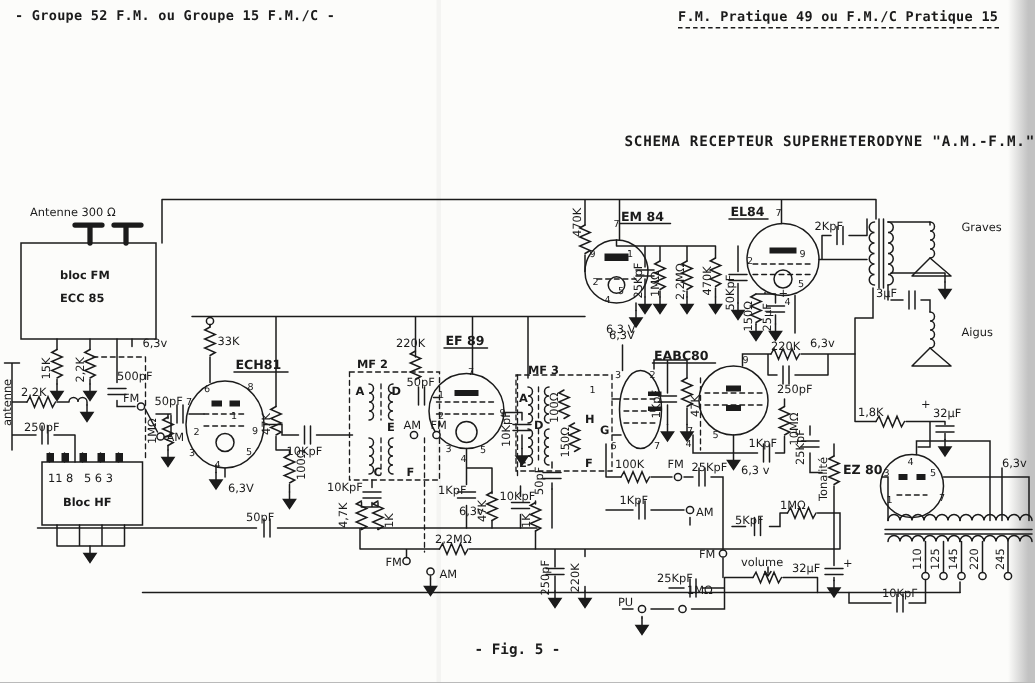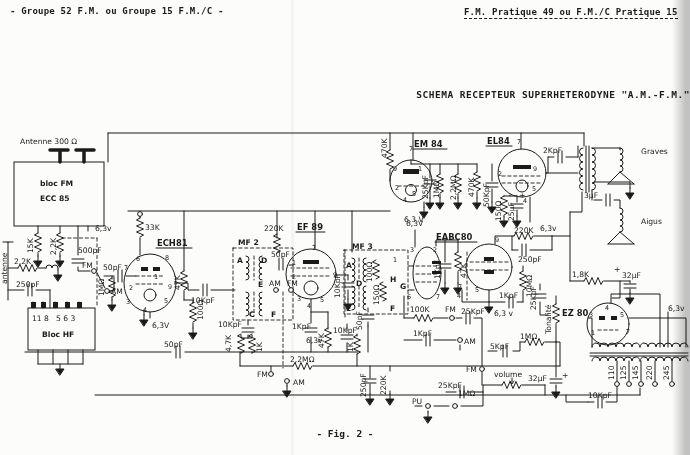--- a/index.html
+++ b/index.html
@@ -4,21 +4,21 @@
 <style>
   html,body{margin:0;padding:0;background:#888;}
   .page{position:relative;width:690px;height:455px;background:#fcfcfa;overflow:hidden;
         font-family:"DejaVu Sans",sans-serif;color:#1b1b1b;}
   .scan-strip{position:absolute;top:0;right:0;width:18px;height:455px;
         background:linear-gradient(to right, rgba(190,190,190,0), #c2c2c2 75%);}
   .scan-fold{position:absolute;top:0;left:291px;width:3px;height:455px;background:rgba(120,120,120,0.06);}
   .hdr{position:absolute;font-family:"DejaVu Sans Mono",monospace;font-size:9px;font-weight:bold;
         letter-spacing:0.2px;white-space:nowrap;}
   .hdr-left{left:10px;top:6px;}
-  .hdr-right{left:452px;top:7px;border-bottom:1.5px dashed #1b1b1b;padding-bottom:1px;margin-left:12px;}
+  .hdr-right{left:452px;top:7px;border-bottom:1.5px dashed #1b1b1b;padding-bottom:1px;}
   .title{position:absolute;left:0;right:0;top:89px;text-align:right;
         font-family:"DejaVu Sans Mono",monospace;font-size:9.5px;font-weight:bold;letter-spacing:0.5px;}
   .caption{position:absolute;left:0;right:0;top:428px;text-align:center;
         font-family:"DejaVu Sans Mono",monospace;font-size:9.5px;font-weight:bold;}
   svg{position:absolute;left:0;top:0;}
   svg *{stroke-linecap:round;}
   .w{stroke:#1b1b1b;stroke-width:1;fill:none;}
   .d{stroke:#1b1b1b;stroke-width:0.9;fill:none;stroke-dasharray:3.2,2.6;}
   .sym{stroke:#1b1b1b;stroke-width:1;fill:none;}
   .fill{fill:#1b1b1b;stroke:none;}
@@ -30,21 +30,21 @@
 </style>
 </head>
 <body>
 
 <div class="page">
   <div class="scan-strip"></div>
   <div class="scan-fold"></div>
   <div class="hdr hdr-left">- Groupe 52 F.M.  ou  Groupe 15 F.M./C -</div>
   <div class="hdr hdr-right">F.M. Pratique 49  ou  F.M./C Pratique 15</div>
   <div class="title">SCHEMA RECEPTEUR SUPERHETERODYNE "A.M.-F.M."</div>
-  <div class="caption">- Fig. 2 -</div>
+  <div class="caption">- Fig. 5 -</div>
 
   <svg width="690" height="455" viewBox="0 0 690 455">
     <defs>
       <path id="rh" d="M-10,0 l2,-3.5 3,7 3,-7 3,7 3,-7 3,7 2,-3.5"></path>
       <path id="rv" d="M0,-10 l-3.5,2 7,3 -7,3 7,3 -7,3 7,3 -3.5,2"></path>
       <g id="ch">
           <path d="M-2,-6 V6 M2,-6 V6"></path>
         </g>
       <g id="cv">
           <path d="M-6,-2 H6 M-6,2 H6"></path>

